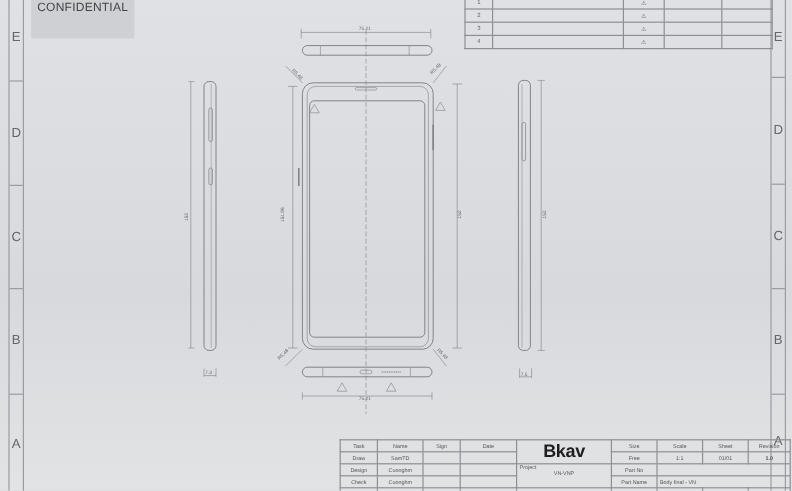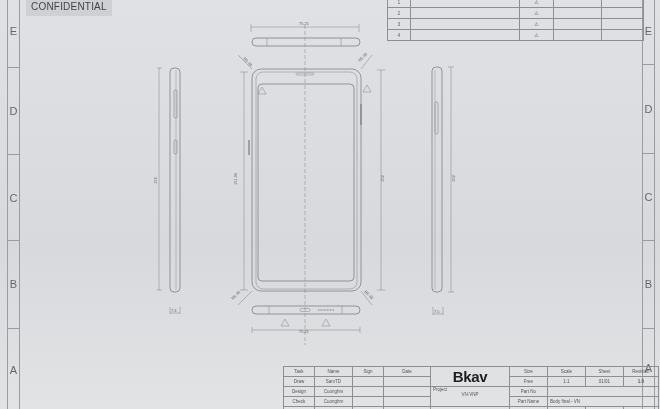--- a/index.html
+++ b/index.html
@@ -2,21 +2,21 @@
 <html><head>
 <meta charset="utf-8">
 <style>
   html,body{margin:0;padding:0;}
   body{width:660px;height:409px;overflow:hidden;background:#d9dadd;font-family:"Liberation Sans",sans-serif;color:#555;position:relative;}
   .sheet{position:absolute;left:0;top:0;width:660px;height:409px;background:linear-gradient(180deg,#e0e1e4 0%,#d8d9dc 60%,#e2e3e5 100%);}
   .border-l{position:absolute;left:7px;top:0;width:11px;height:409px;border-left:1px solid #9a9ca0;border-right:1px solid #9a9ca0;}
   .border-r{position:absolute;left:642px;top:0;width:11px;height:409px;border-left:1px solid #9a9ca0;border-right:1px solid #9a9ca0;}
   .zone{position:absolute;font-size:11px;color:#666;width:11px;text-align:center;}
   .zdiv{position:absolute;height:1px;width:11px;background:#9a9ca0;}
-  .conf{position:absolute;left:26px;top:0;padding:0 5px;height:16px;line-height:14px;font-size:10px;background:#cfd0d3;color:#444;letter-spacing:.2px;}
+  .conf{position:absolute;left:26px;top:0;padding:0 5px;height:32px;line-height:14px;font-size:10px;background:#cfd0d3;color:#444;letter-spacing:.2px;}
   table{border-collapse:collapse;}
   .rev{position:absolute;left:387px;top:-4px;font-size:5px;}
   .rev td{border:1px solid #8d8f93;height:10px;padding:0;text-align:center;color:#666;}
   .tb{position:absolute;left:283px;top:366px;font-size:4.5px;}
   .tb td{border:1px solid #8d8f93;height:9px;padding:0 2px;color:#555;text-align:center;}
   .bkav{font-family:"Liberation Sans",sans-serif;font-weight:bold;font-size:15px;color:#1e1e1e;letter-spacing:-.3px;}
   .left{text-align:left !important;}
   svg{position:absolute;left:0;top:0;}
   .dim{font-size:4px;fill:#666;font-family:"Liberation Sans",sans-serif;}
 </style>

